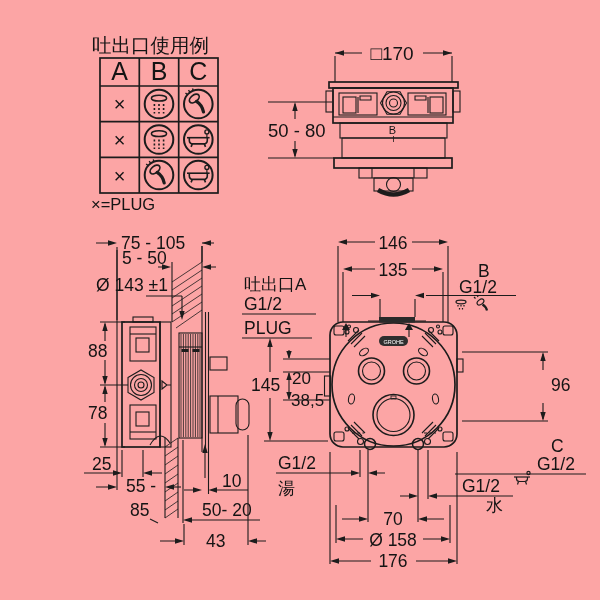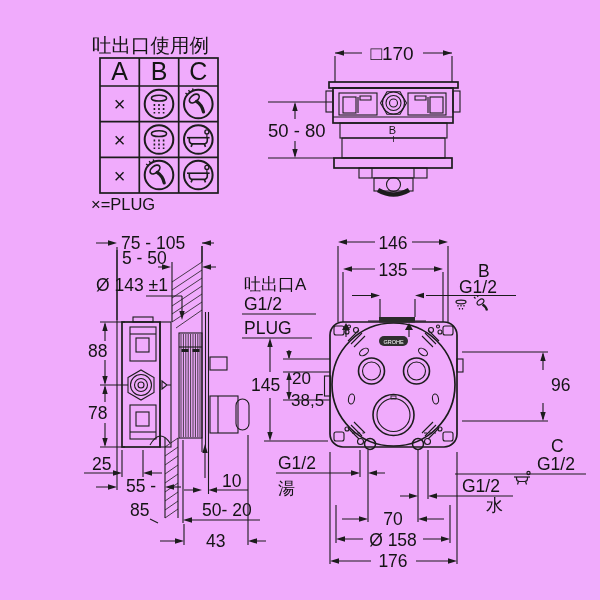--- a/index.html
+++ b/index.html
@@ -1,16 +1,16 @@
 <!DOCTYPE html>
 <html><head>
 <meta charset="utf-8">
 <style>
   html,body{margin:0;padding:0;background:#fff;}
-  .stage{width:600px;height:600px;background:#f0abfc;position:relative;overflow:hidden;
+  .stage{width:600px;height:600px;background:#fca5a5;position:relative;overflow:hidden;
          font-family:"Liberation Sans", sans-serif;}
   svg{display:block;}
   .ln{stroke:#1c1c1c;stroke-width:1.1;fill:none;stroke-linecap:butt;}
   .lt{stroke:#1c1c1c;stroke-width:0.8;fill:none;}
   .tk{stroke:#1c1c1c;stroke-width:1.7;fill:none;}
   .ah{fill:#1c1c1c;stroke:none;}
   .txt{fill:#141414;}
   .dash{stroke:#1c1c1c;stroke-width:1;fill:none;stroke-dasharray:3 2.2;}
   text{font-family:"Liberation Sans", sans-serif;}
 </style>

